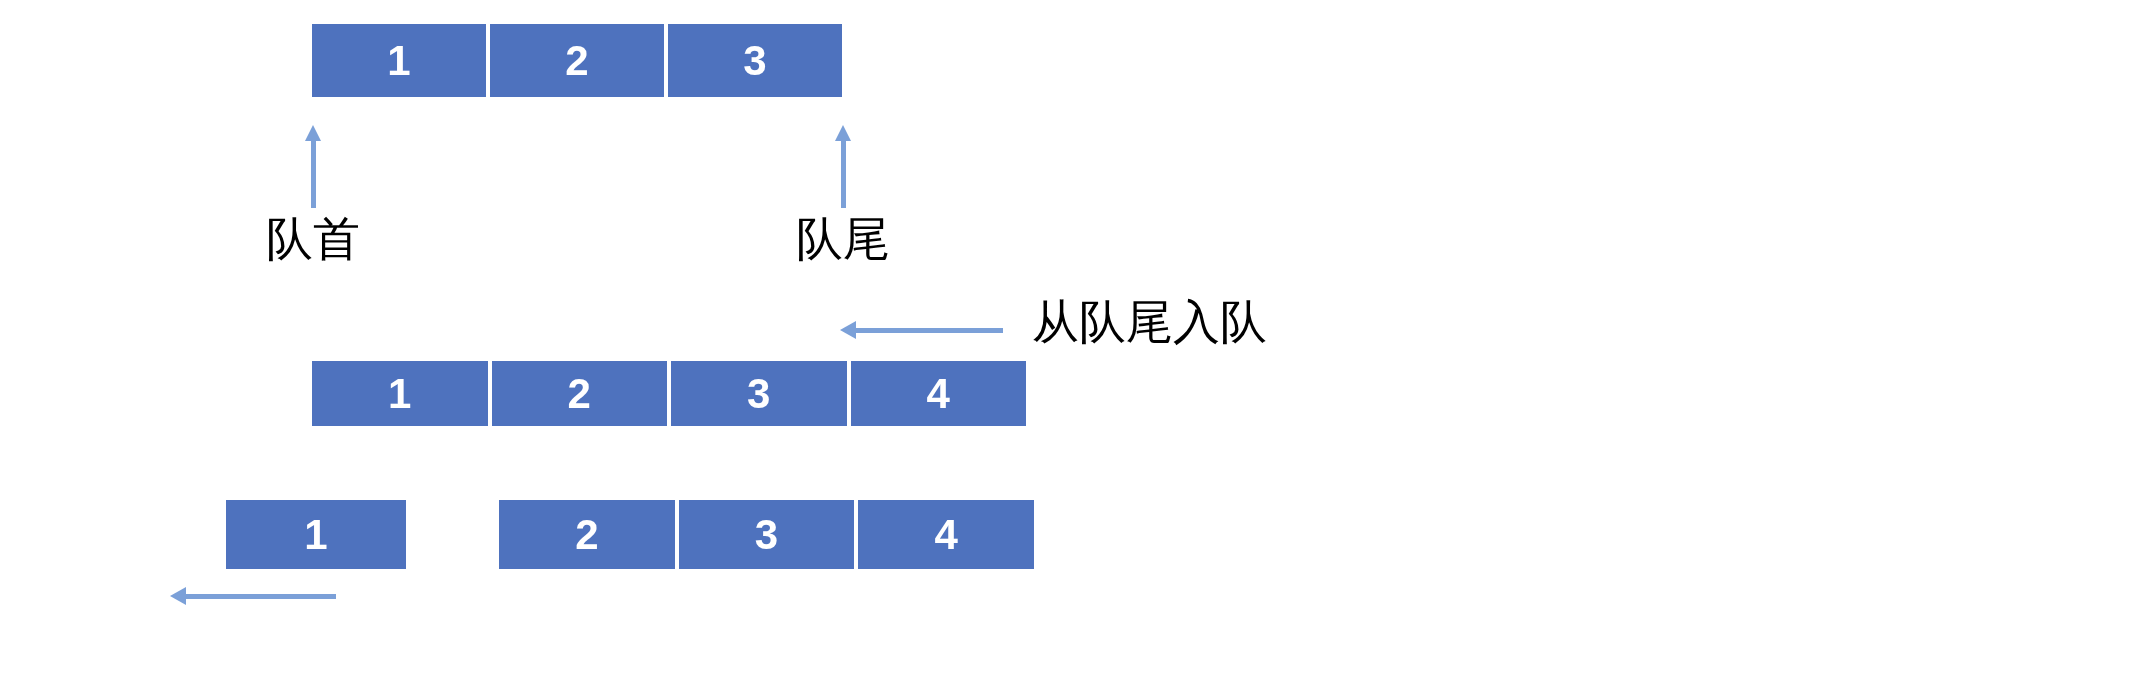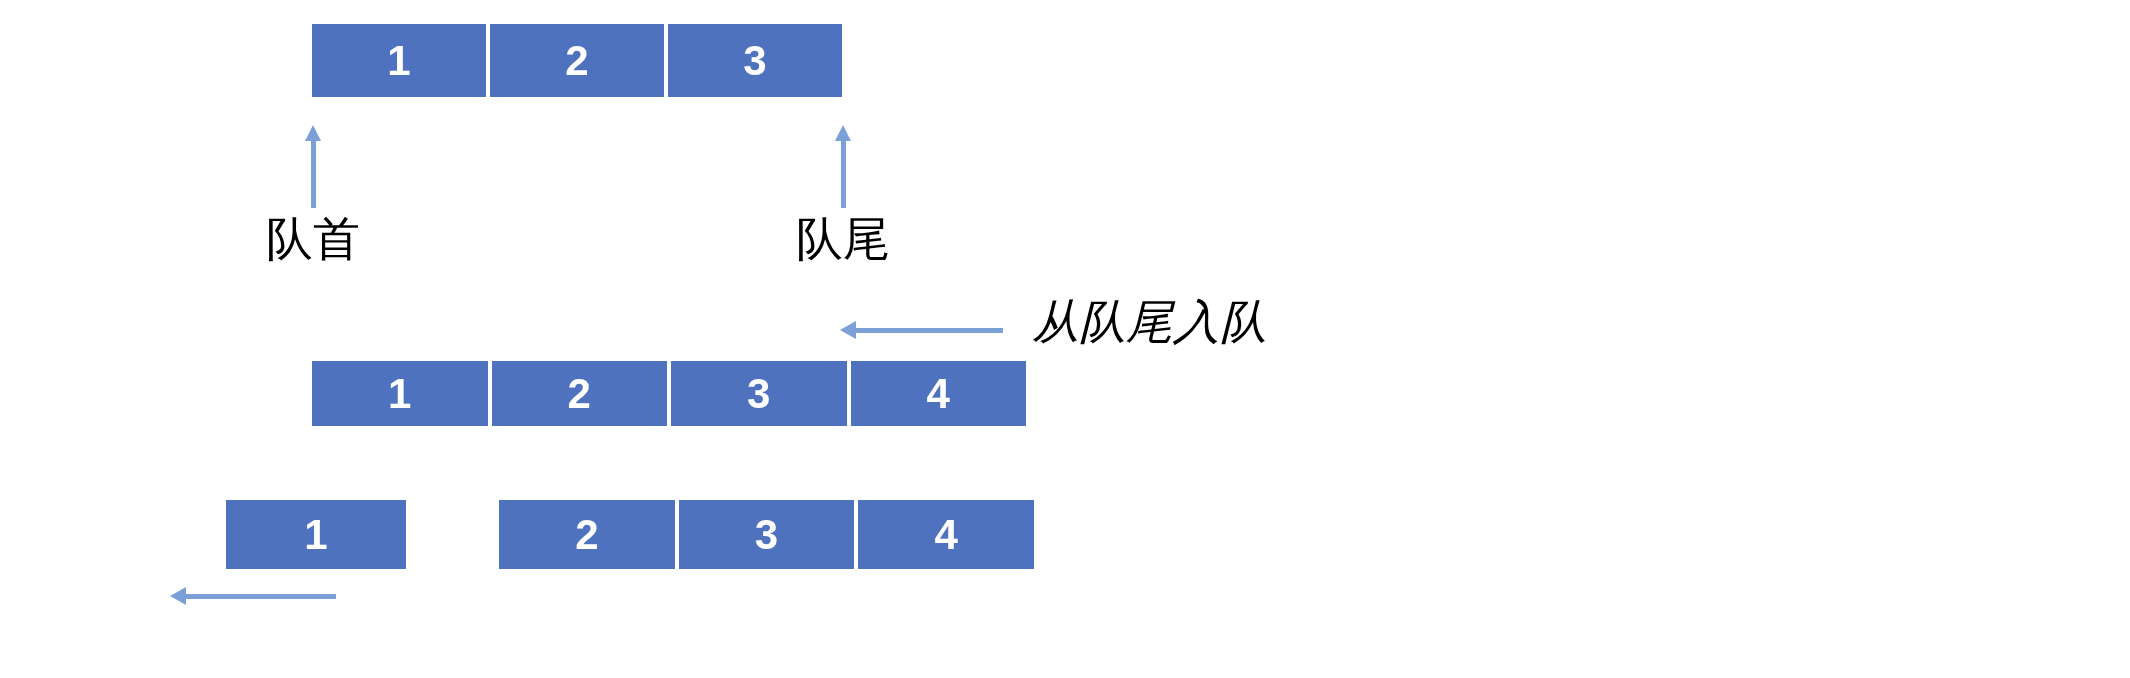--- a/index.html
+++ b/index.html
@@ -88,21 +88,21 @@
     background: var(--arrow-blue);
   }
 
   
   #row-initial       { left: 312px; top: 24px;  width: 530px; height: 73px; }
   #front-arrow       { left: 305px; top: 125px; height: 83px; }
   #rear-arrow        { left: 835px; top: 125px; height: 83px; }
   #front-label       { left: 233px; top: 216px; width: 160px; }
   #rear-label        { left: 763px; top: 216px; width: 160px; }
   #enqueue-arrow     { left: 840px; top: 321px; width: 163px; }
-  #enqueue-label     { left: 1032px; top: 299px; font-style: italic; }
+  #enqueue-label     { left: 1032px; top: 299px; }
   #row-after-enqueue { left: 312px; top: 361px; width: 714px; height: 65px; }
   #dequeued-box      { left: 226px; top: 500px; width: 180px; height: 69px; }
   #row-after-dequeue { left: 499px; top: 500px; width: 535px; height: 69px; }
   #dequeue-arrow     { left: 170px; top: 587px; width: 166px; }
   #dequeue-label     { left: 186px; top: 607px; }
 </style>
 </head>
 <body>
 
 <div id="canvas">

